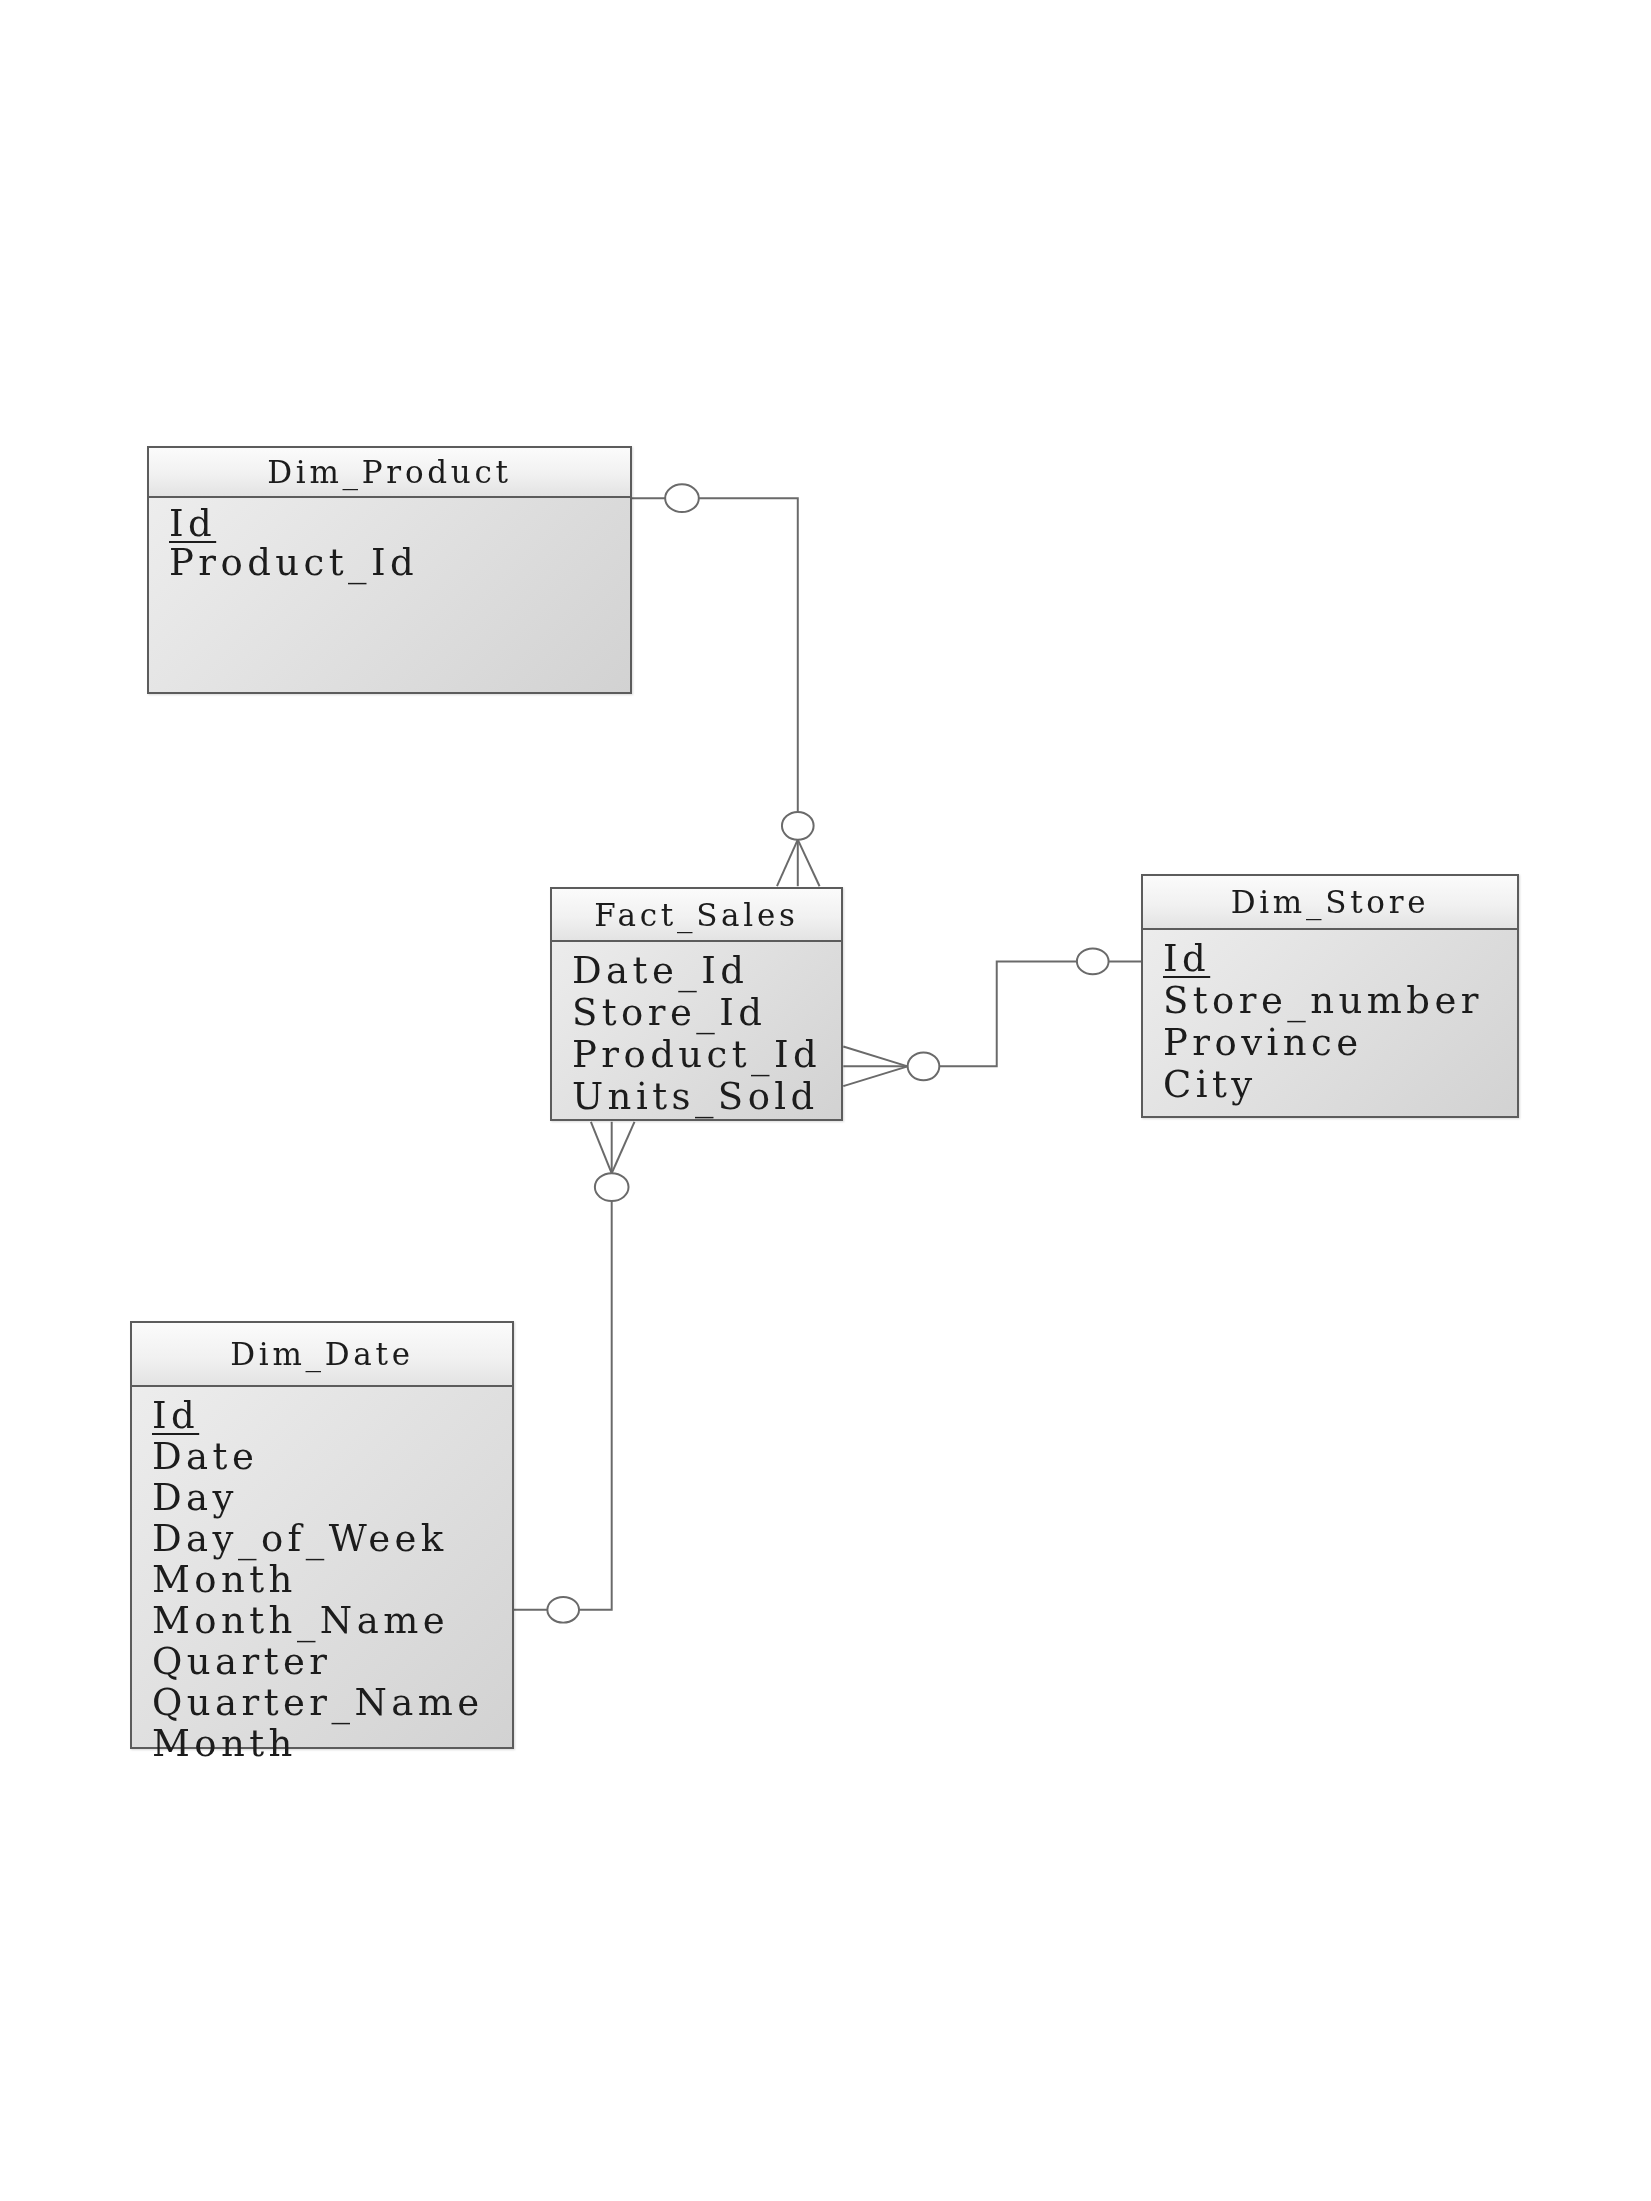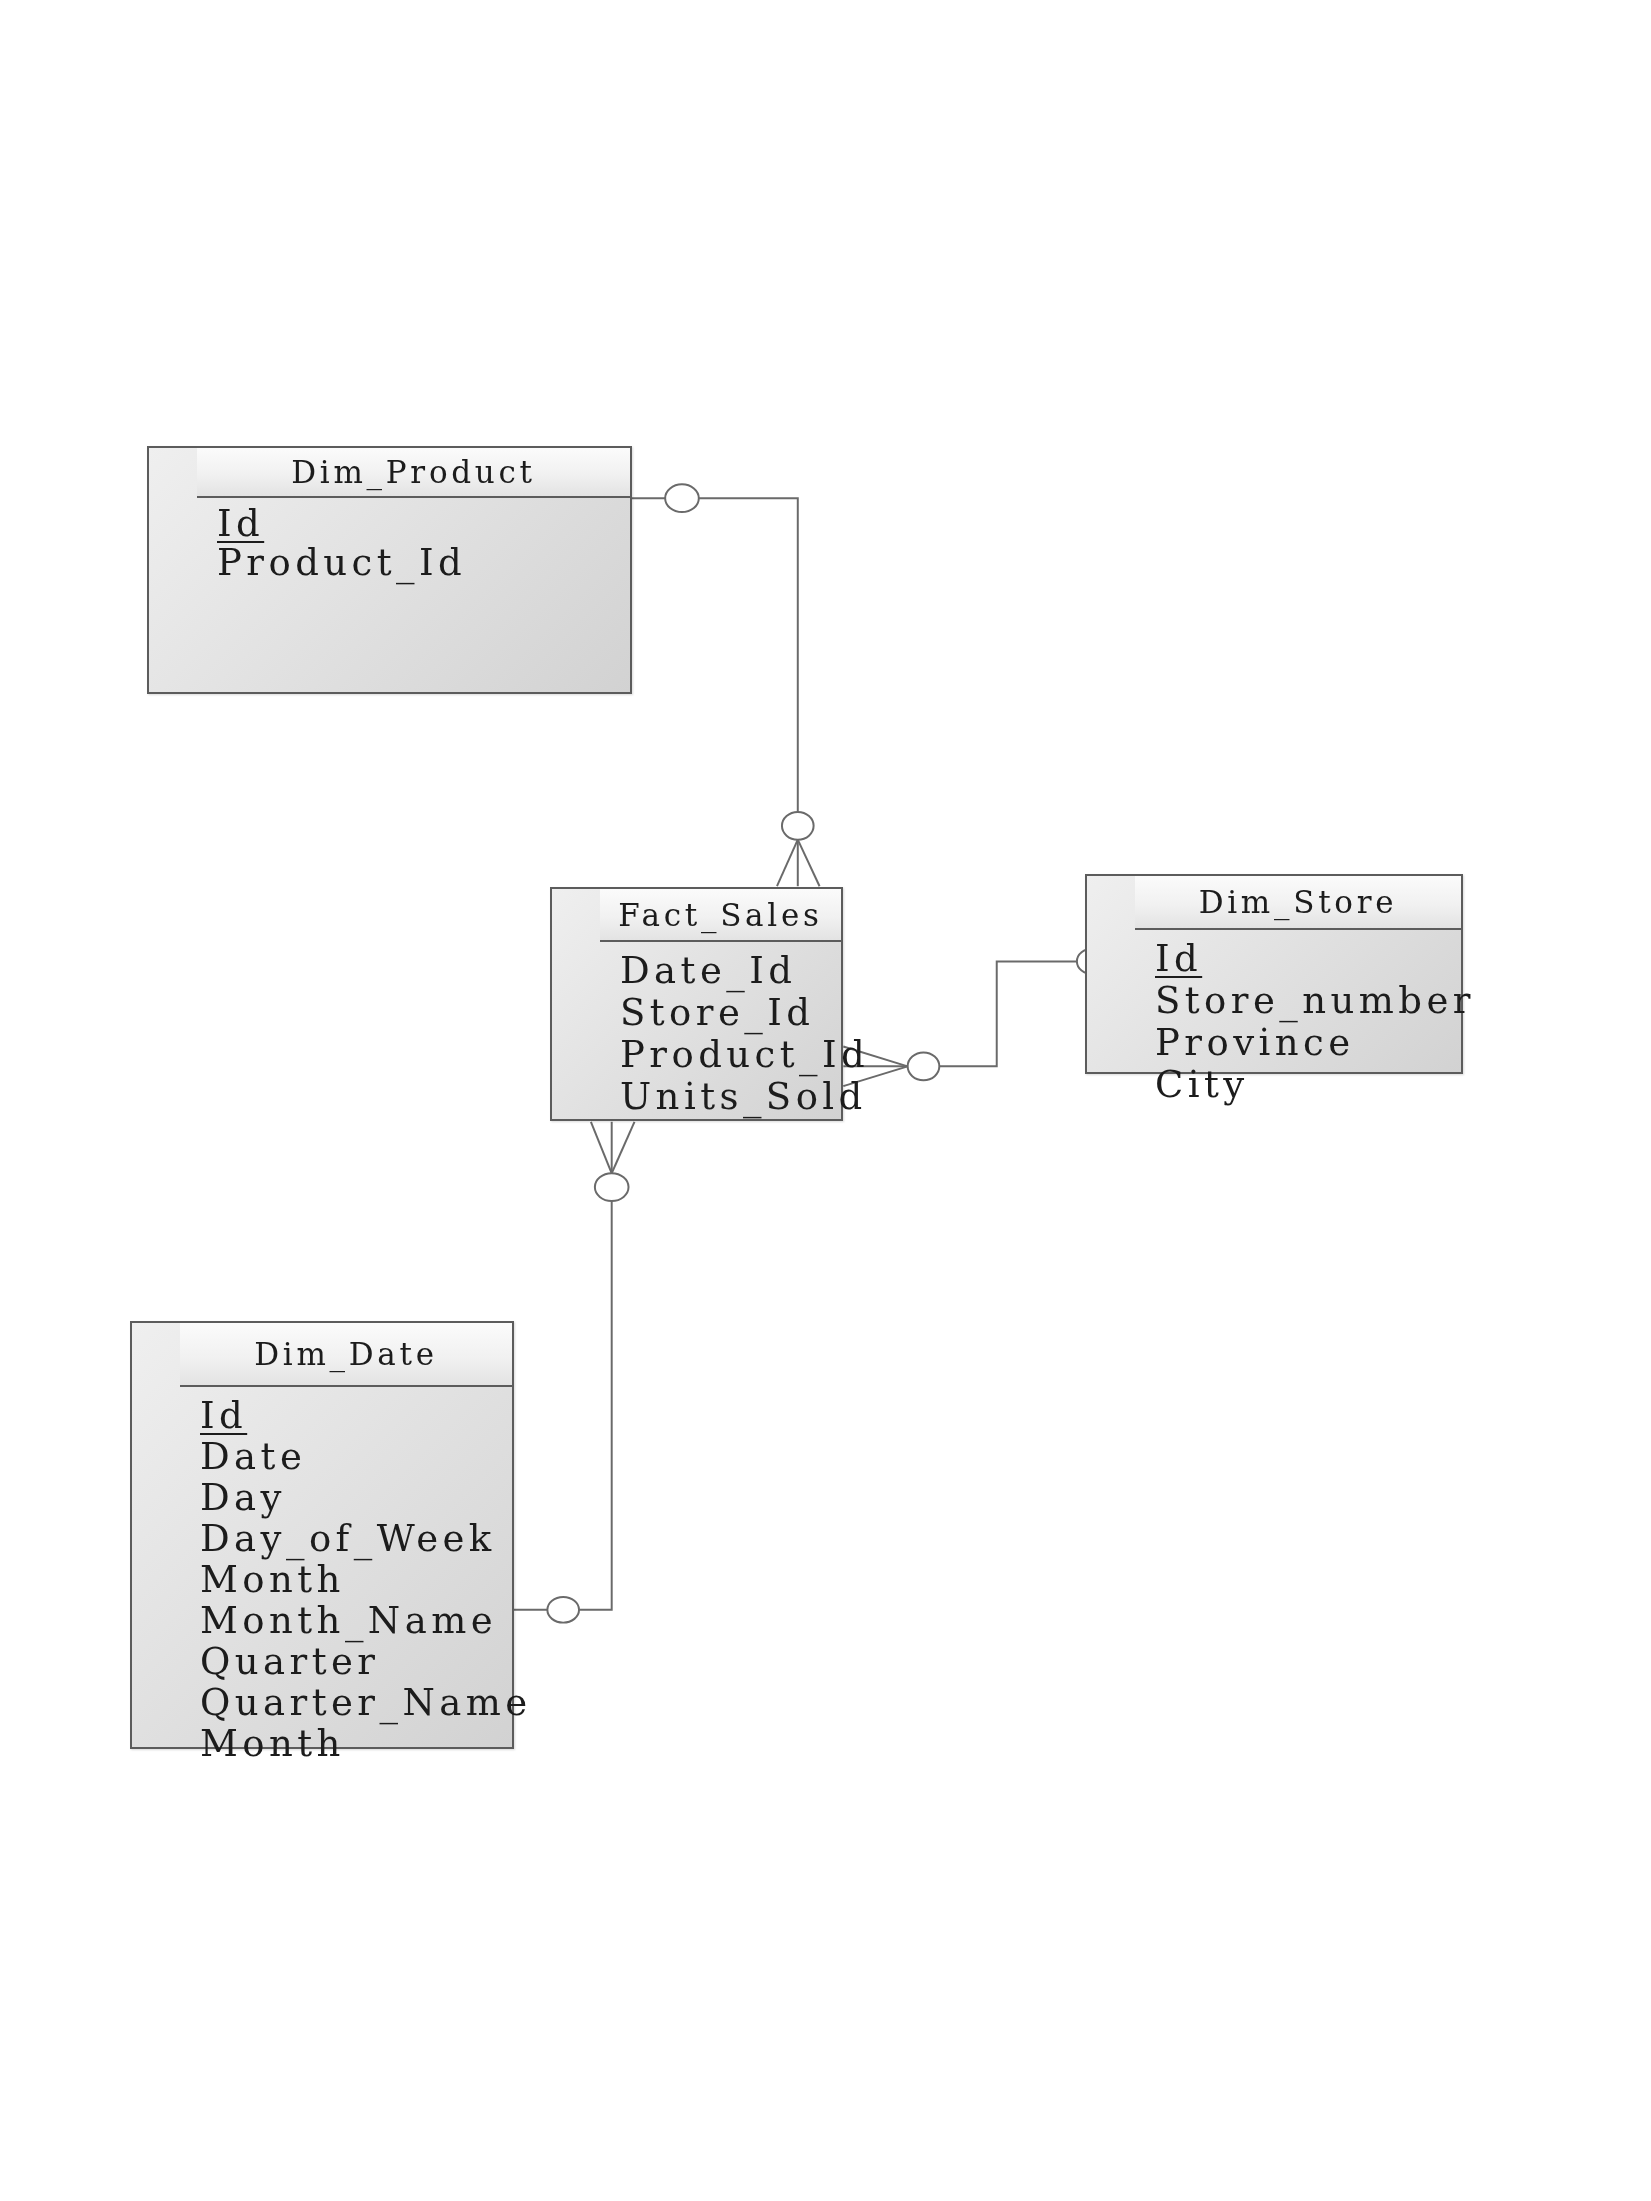--- a/index.html
+++ b/index.html
@@ -22,21 +22,20 @@
     top: 0;
     width: 1651px;
     height: 2202px;
   }
   .entity {
     position: absolute;
     box-sizing: border-box;
     border: 2px solid #5c5c5c;
     background: linear-gradient(135deg, #efefef 0%, #e2e2e2 45%, #d2d2d2 100%);
     box-shadow: 1px 1px 2px rgba(0,0,0,0.15);
-    padding-left: 48px;
   }
   .entity-header {
     box-sizing: border-box;
     border-bottom: 2px solid #5c5c5c;
     background: linear-gradient(180deg, #fbfbfb 0%, #f1f1f1 55%, #e3e3e3 100%);
     display: flex;
     align-items: center;
     justify-content: center;
     font-size: 31px;
     letter-spacing: 0.12em;
@@ -58,21 +57,21 @@
   }
   
   #tbl-dim-product   { left: 147px;  top: 446px;  width: 485px; height: 248px; }
   #tbl-dim-product   .entity-header { height: 50px; }
   #tbl-dim-product   .field { line-height: 39px; }
   #tbl-dim-product   .entity-body { padding-top: 6px; }
 
   #tbl-fact-sales    { left: 550px;  top: 887px;  width: 293px; height: 234px; }
   #tbl-fact-sales    .entity-header { height: 53px; }
 
-  #tbl-dim-store     { left: 1085px; top: 874px;  width: 378px; height: 200px; }
+  #tbl-dim-store     { left: 1141px; top: 874px;  width: 378px; height: 244px; }
   #tbl-dim-store     .entity-header { height: 54px; }
 
   #tbl-dim-date      { left: 130px;  top: 1321px; width: 384px; height: 428px; }
   #tbl-dim-date      .entity-header { height: 64px; }
   #tbl-dim-date      .field { line-height: 41px; }
 
   svg .rel-line {
     stroke: #6a6a6a;
     stroke-width: 2;
     fill: none;

